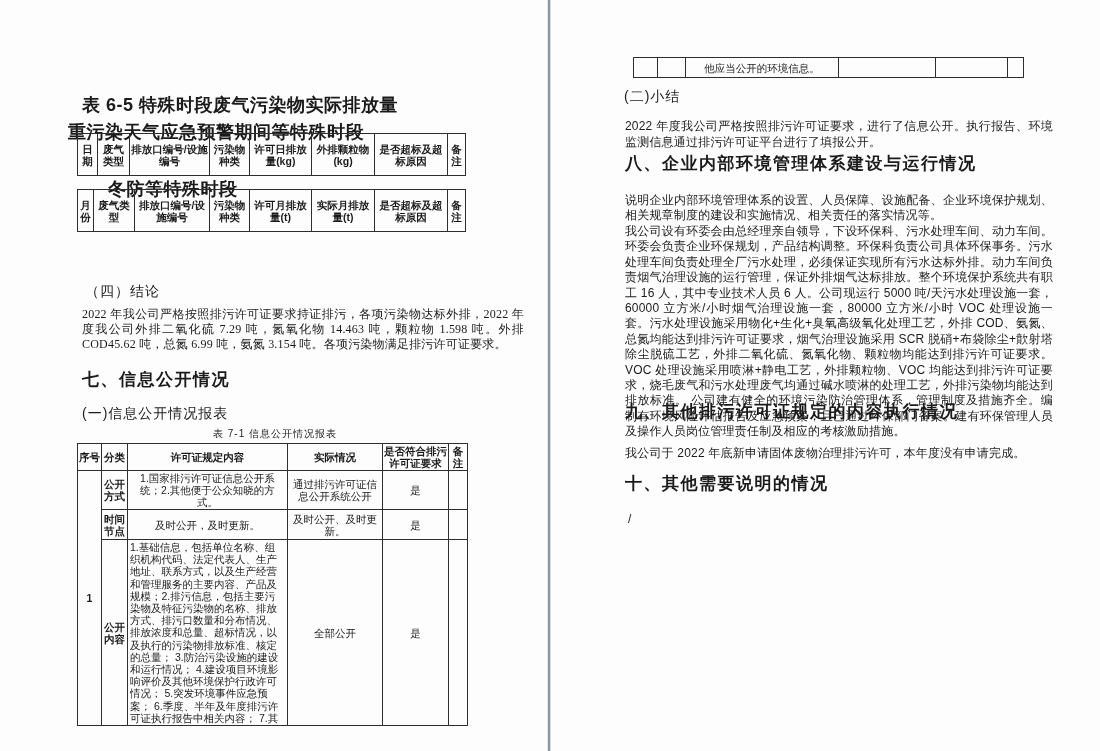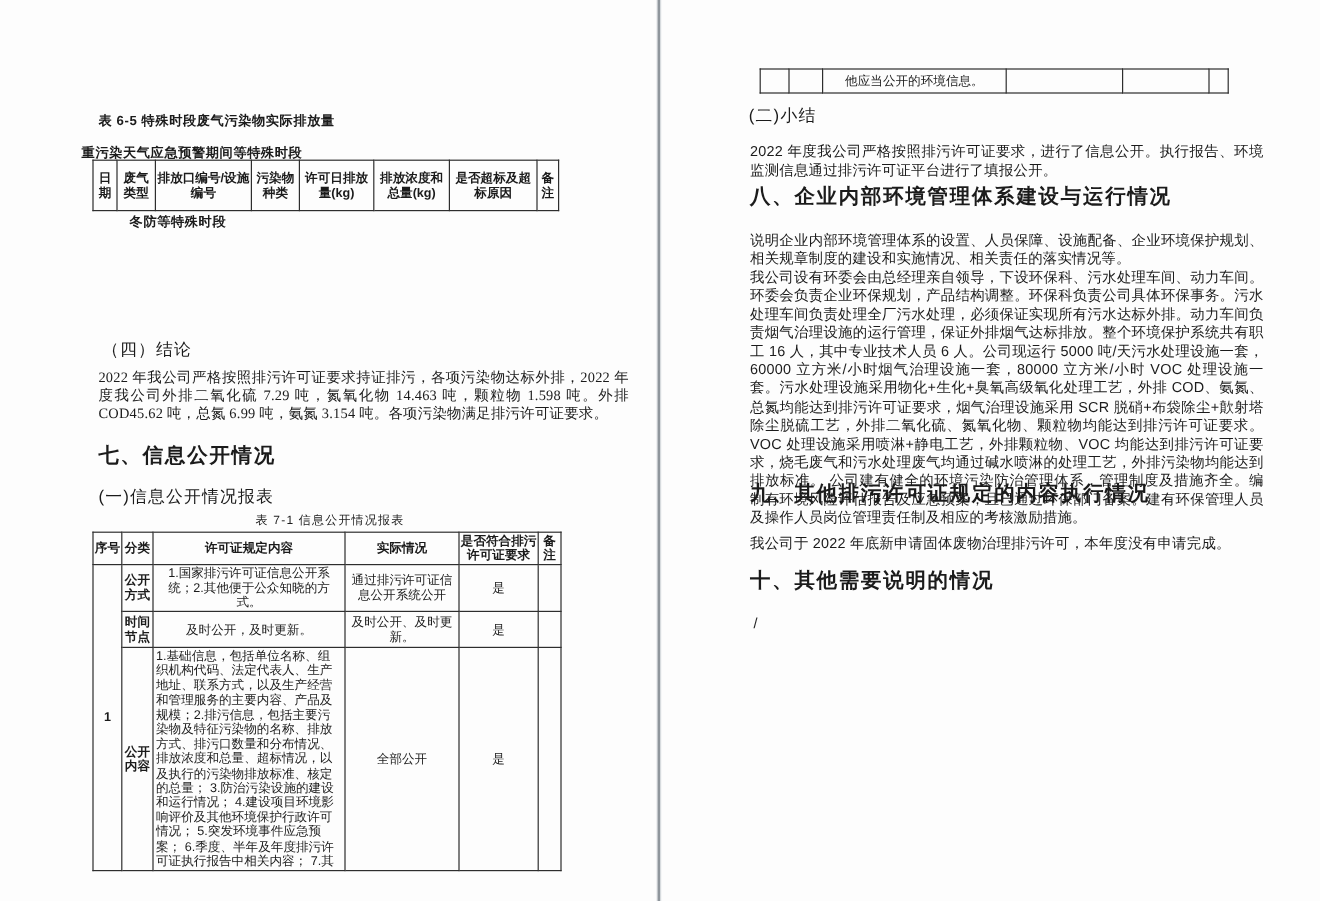--- a/index.html
+++ b/index.html
@@ -7,21 +7,21 @@
     width:1100px;height:751px;position:relative;overflow:hidden;
     background:#fdfdfd;color:#1b1b1b;
     font-family:"Liberation Sans",sans-serif;
   }
   .abs{position:absolute;}
   .page{position:absolute;top:0;height:751px;background:transparent;}
   #left-page{left:0;width:548px;}
   #right-page{left:552px;width:548px;}
   .divider{position:absolute;left:548px;top:0;width:2px;height:751px;background:#8f969c;box-shadow:1px 0 0 #d7dbde,-1px 0 0 #e4e7e9;}
 
-  .doc-label{font-size:11px;font-weight:600;letter-spacing:.5px;}
+  .doc-label{font-size:18px;font-weight:600;letter-spacing:.5px;}
   .doc-body{font-size:12px;line-height:15px;text-align:justify;letter-spacing:.2px;}
   .sub-heading{font-size:14px;letter-spacing:1px;}
   .big-heading{font-size:17px;font-weight:bold;letter-spacing:1.5px;}
   .table-title{font-size:10px;font-weight:400;letter-spacing:1px;}
 
   table{border-collapse:collapse;table-layout:fixed;}
   td,th{border:1px solid #2e2e2e;font-size:10.5px;line-height:12px;padding:0 1px;overflow:hidden;word-break:break-all;}
   th{font-weight:bold;text-align:center;vertical-align:middle;}
   .c{text-align:center;vertical-align:middle;margin-top:32px;}
   .l{text-align:center;vertical-align:middle;padding:1px 2px;}
@@ -48,29 +48,53 @@
         <col style="width:73px">
         <col style="width:18px">
     </colgroup>
     <tbody>
         <tr>
       <th>日期</th>
       <th>废气类型</th>
       <th>排放口编号/设施编号</th>
       <th>污染物种类</th>
       <th>许可日排放量(kg)</th>
-      <th>排放浓度和总量(kg)</th>
+      <th>外排颗粒物(kg)</th>
       <th>是否超标及超标原因</th>
       <th>备注</th>
     </tr>
   </tbody>
     </table>
 
   <div class="abs doc-label" style="left:68px;top:177px;margin-left:40px;">冬防等特殊时段</div>
 
+  <table class="abs" style="left:77px;top:189px;width:388px;height:43px;">
+    <colgroup>
+      <col style="width:16px">
+        <col style="width:41px">
+        <col style="width:75px">
+        <col style="width:40px">
+      <col style="width:62px">
+        <col style="width:63px">
+        <col style="width:73px">
+        <col style="width:18px">
+    </colgroup>
+    <tbody>
+        <tr>
+      <th>月份</th>
+      <th>废气类型</th>
+      <th>排放口编号/设施编号</th>
+      <th>污染物种类</th>
+      <th>许可月排放量(t)</th>
+      <th>实际月排放量(t)</th>
+      <th>是否超标及超标原因</th>
+      <th>备注</th>
+    </tr>
+  </tbody>
+    </table>
 
   <div class="abs sub-heading" style="left:85px;top:283px;">（四）结论</div>
 
   <div class="abs doc-body" style="left:82px;top:307px;width:442px;font-family:Liberation Serif, serif;">2022 年我公司严格按照排污许可证要求持证排污，各项污染物达标外排，2022 年度我公司外排二氧化硫 7.29 吨，氮氧化物 14.463 吨，颗粒物 1.598 吨。外排 COD45.62 吨，总氮 6.99 吨，氨氮 3.154 吨。各项污染物满足排污许可证要求。</div>
 
   <div class="abs big-heading" style="left:82px;top:368px;">七、信息公开情况</div>
 
   <div class="abs sub-heading" style="left:82px;top:405px;">(一)信息公开情况报表</div>
 
   <div class="abs table-title" style="left:213px;top:427px;">表 7-1 信息公开情况报表</div>

